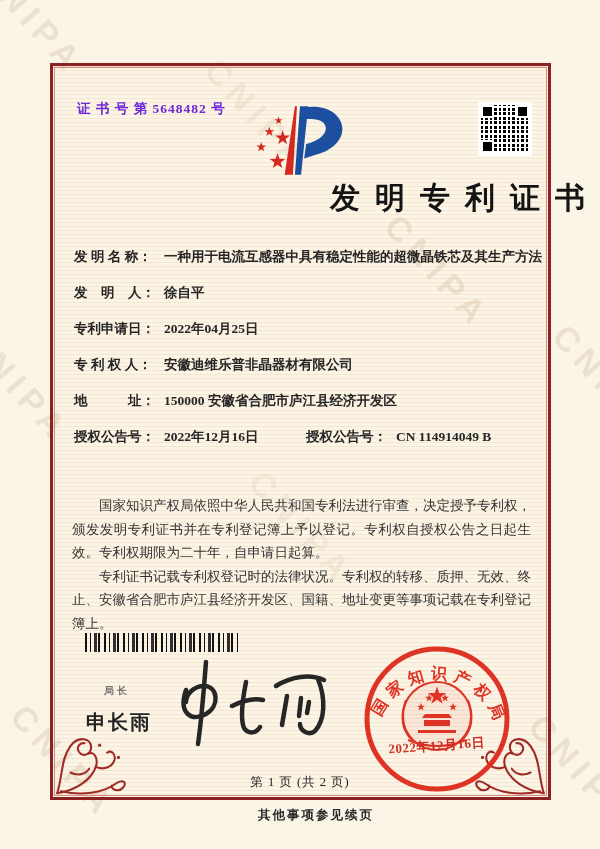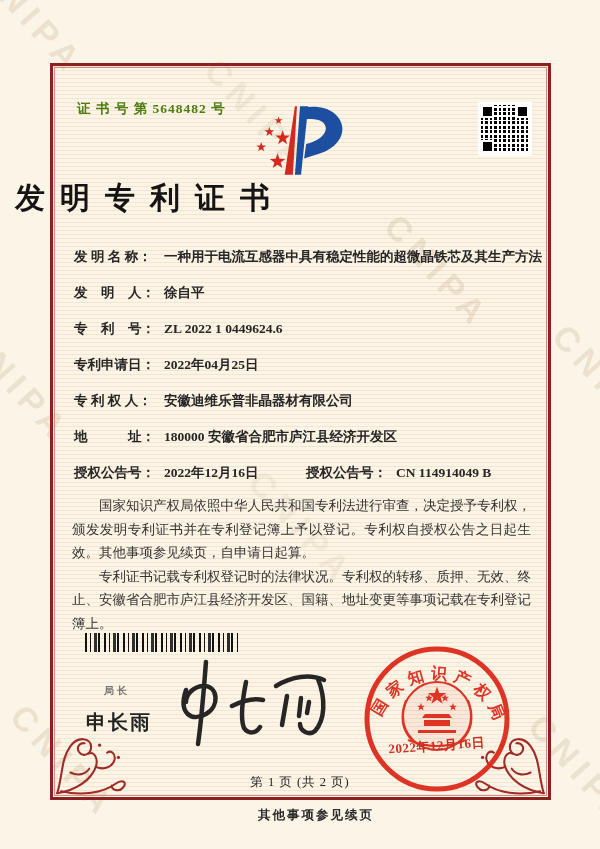--- a/index.html
+++ b/index.html
@@ -31,41 +31,41 @@
   }
   .frame::before {
     content:""; position:absolute; inset:1px;
     border:1px solid #cf8d85; pointer-events:none;
   }
   .corner { position:absolute; width:78px; height:80px; z-index:3; }
   .corner-left { left:54px; top:716px; }
   .corner-right { left:469px; top:716px; transform:scaleX(-1); }
   .cert-no {
     position:absolute; left:77px; top:100px; z-index:4;
-    font-size:13.5px; font-weight:600; letter-spacing:1px; color:#4d7c0f;
+    font-size:13.5px; font-weight:600; letter-spacing:1px; color:#6d28d9;
   }
   .logo { position:absolute; left:253px; top:103px; width:92px; height:75px; z-index:4; }
   .qr {
     position:absolute; left:478px; top:102px; width:54px; height:54px;
     background:#fff; padding:3px; z-index:4;
   }
   .qr-inner {
     position:relative; width:100%; height:100%; background:#fff;
     background-image:
       repeating-linear-gradient(0deg,#fff 0 2px,transparent 2px 5px,#fff 5px 6px,transparent 6px 9px),
       repeating-linear-gradient(90deg,#000 0 2px,transparent 2px 4px,#000 4px 7px,transparent 7px 9px);
   }
   .qf {
     position:absolute; width:13px; height:13px; background:#000;
     box-shadow:inset 0 0 0 2px #fff, inset 0 0 0 4px #000;
   }
   .qf.tl{left:0;top:0;} .qf.tr{right:0;top:0;} .qf.bl{left:0;bottom:0;}
   .title {
     position:absolute; left:0; right:0; top:178px; z-index:4;
-    text-align:left; font-size:30px; font-weight:700; color:#141414;
+    text-align:right; font-size:30px; font-weight:700; color:#141414;
     letter-spacing:15px; text-indent:15px;
   }
   .fields { position:absolute; left:74px; top:246px; width:466px; z-index:4;
     font-size:13.5px; font-weight:700; color:#262626; }
   .row { height:36px; padding-top:2px; white-space:nowrap; position:relative; }
   .row .label { display:inline-block; min-width:90px; }
   .row .pair2 { position:absolute; left:232px; top:2px; }
   .paras {
     position:absolute; left:72px; top:494px; width:459px; z-index:4;
     font-size:13.5px; line-height:23.5px; text-align:justify;
@@ -159,41 +159,38 @@
   <div class="title">发明专利证书</div>
 
   <div class="fields">
     <div class="row">
       <span class="label">发 明 名 称：</span><span class="value">一种用于电流互感器中具有稳定性能的超微晶铁芯及其生产方法</span>
     </div>
     <div class="row">
       <span class="label">发　明　人：</span><span class="value">徐自平</span>
     </div>
     <div class="row">
-      <span class="label">专　利　号：</span><span class="value">ZL 2022 1 0449624.6</span>
-    </div>
-    <div class="row">
       <span class="label">专利申请日：</span><span class="value">2022年04月25日</span>
     </div>
     <div class="row">
       <span class="label">专 利 权 人：</span><span class="value">安徽迪维乐普非晶器材有限公司</span>
     </div>
     <div class="row">
-      <span class="label">地　　　址：</span><span class="value">180000 安徽省合肥市庐江县经济开发区</span>
+      <span class="label">地　　　址：</span><span class="value">150000 安徽省合肥市庐江县经济开发区</span>
     </div>
     <div class="row">
       <span class="label">授权公告号：</span><span class="value">2022年12月16日</span>
       <span class="pair2">
         <span class="label">授权公告号：</span><span class="value">CN 114914049 B</span>
       </span>
     </div>
   </div>
 
   <div class="paras">
-    <p>国家知识产权局依照中华人民共和国专利法进行审查，决定授予专利权，颁发发明专利证书并在专利登记簿上予以登记。专利权自授权公告之日起生效。其他事项参见续页，自申请日起算。</p>
+    <p>国家知识产权局依照中华人民共和国专利法进行审查，决定授予专利权，颁发发明专利证书并在专利登记簿上予以登记。专利权自授权公告之日起生效。专利权期限为二十年，自申请日起算。</p>
     <p>专利证书记载专利权登记时的法律状况。专利权的转移、质押、无效、终止、安徽省合肥市庐江县经济开发区、国籍、地址变更等事项记载在专利登记簿上。</p>
   </div>
 
   <div class="barcode"></div>
 
   <div class="official-title">局长</div>
   <div class="official-name">申长雨</div>
 
   <svg class="sig" viewBox="0 0 175 95" aria-label="申长雨">
     <g fill="none" stroke="#262626" stroke-width="4.5" stroke-linecap="round">

